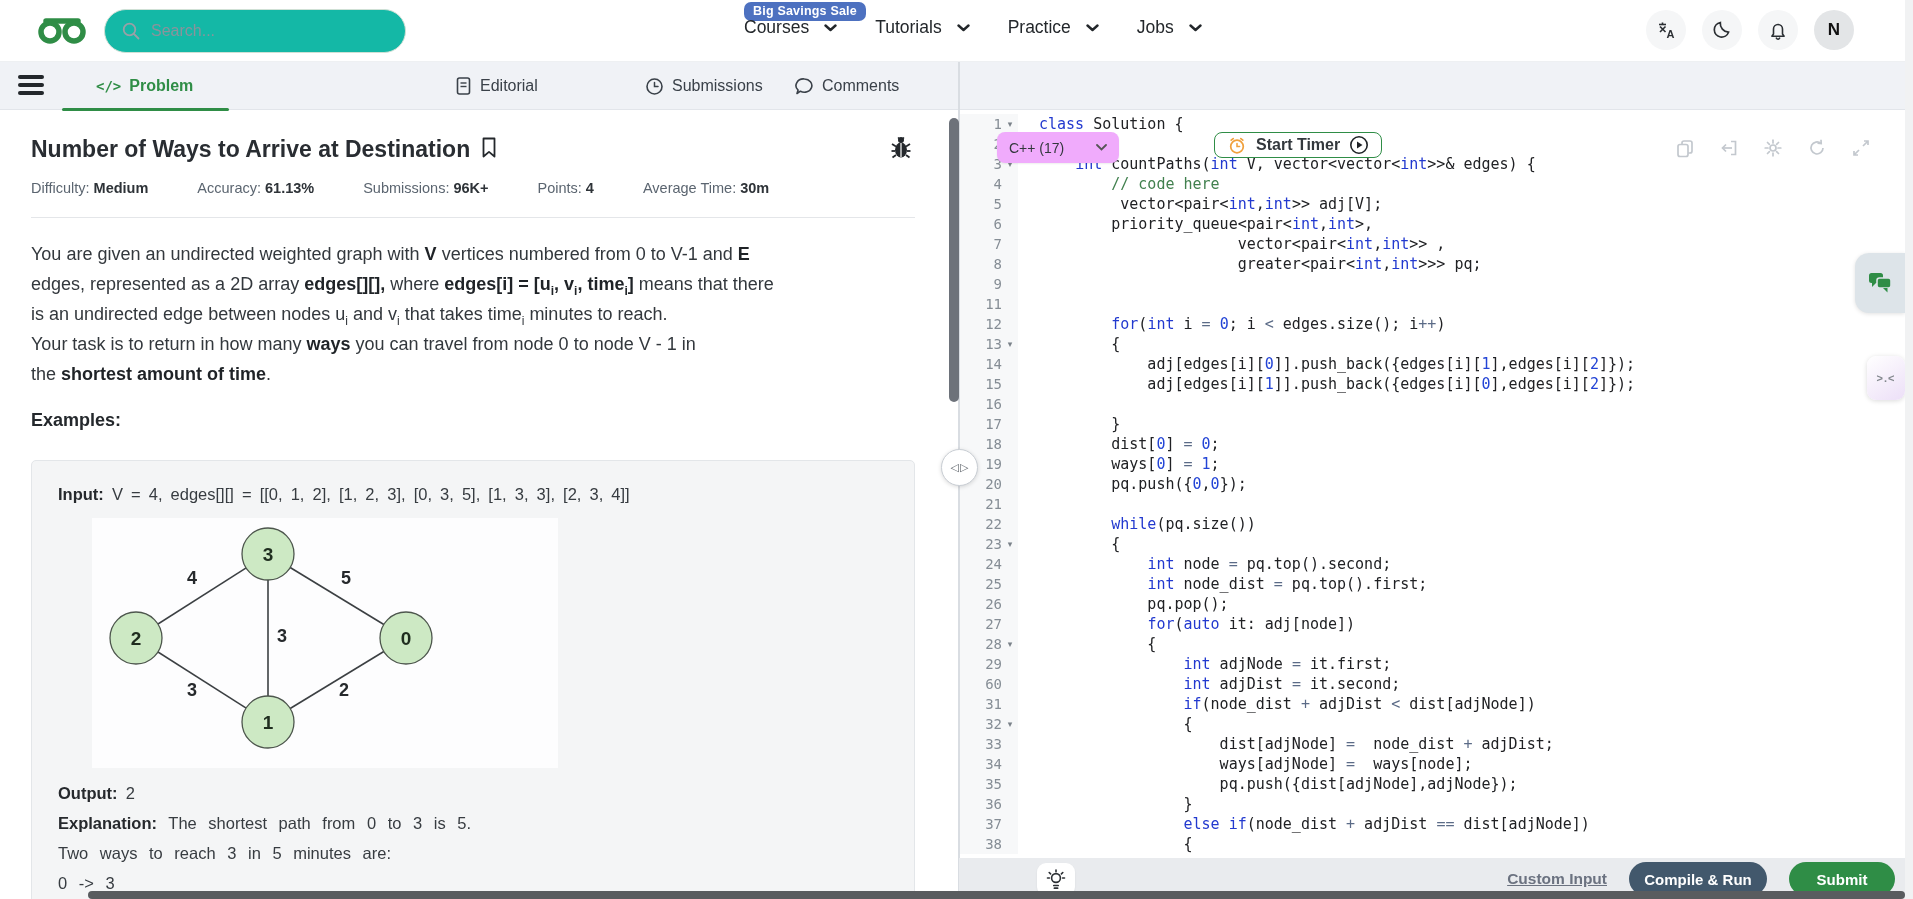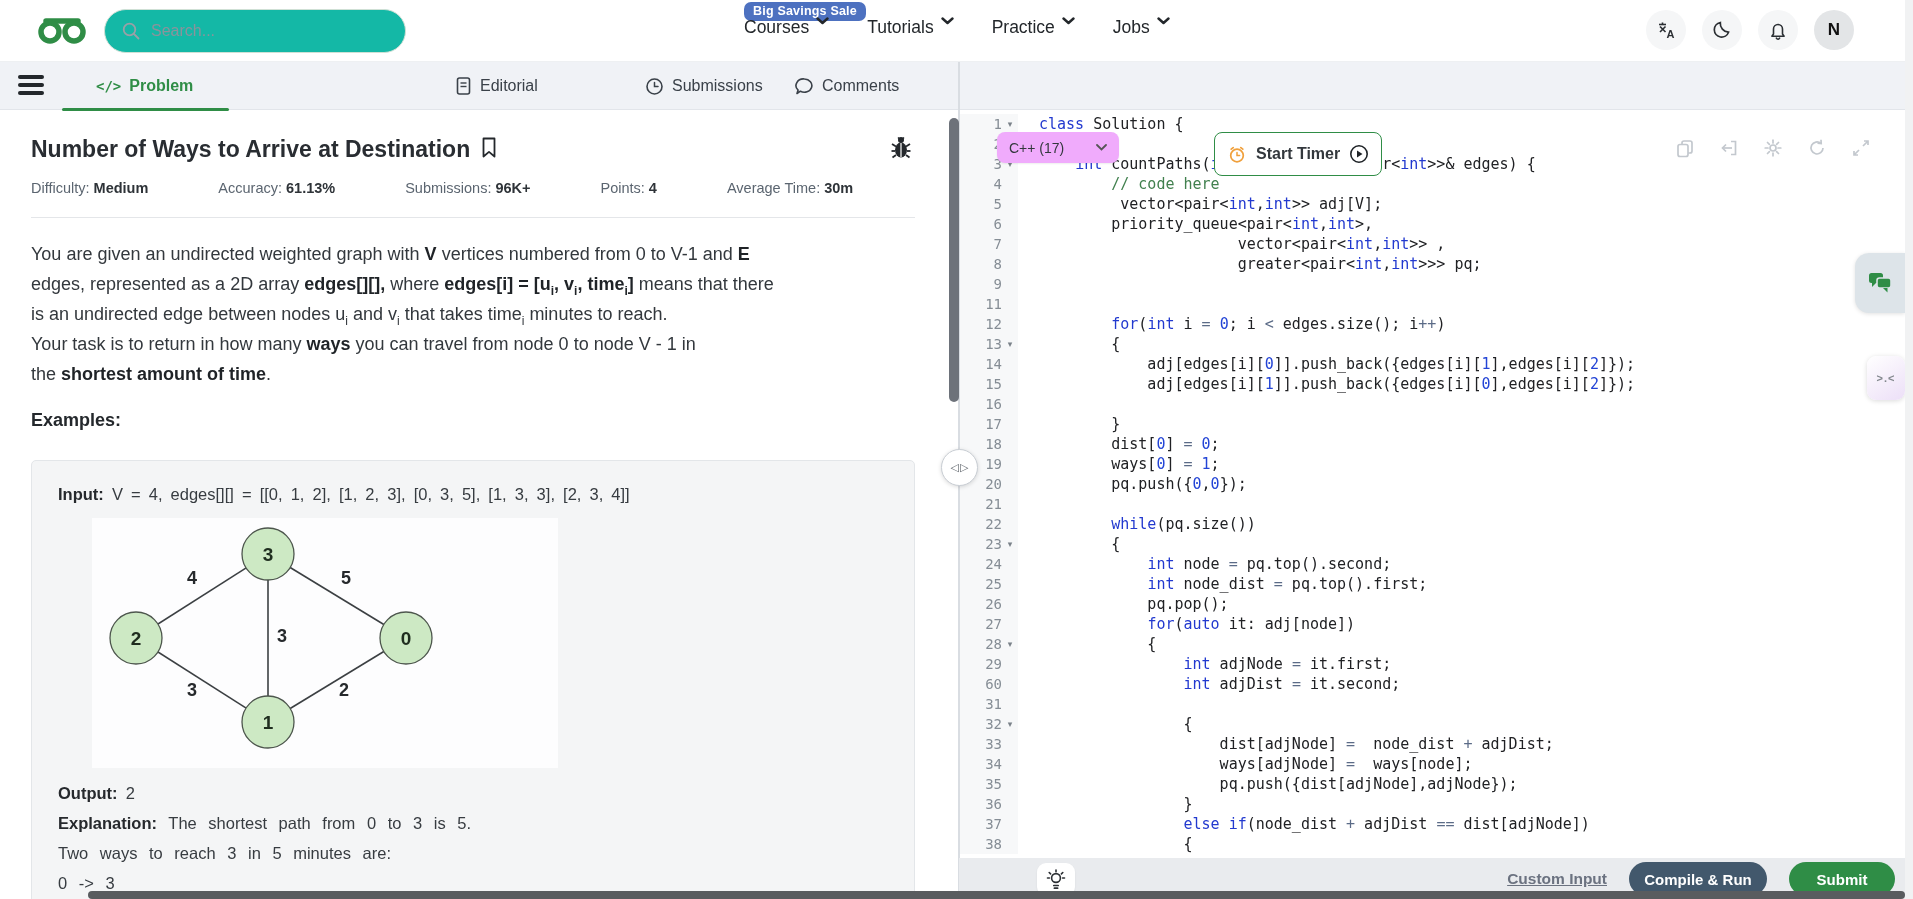--- a/index.html
+++ b/index.html
@@ -12,21 +12,21 @@
     border-bottom:1px solid #eef0f2; z-index:30; }
   .logo { position:absolute; left:36px; top:13px; width:52px; height:36px; cursor:pointer; }
   .search-pill { position:absolute; left:104px; top:9px; width:302px; height:44px;
     border:1.5px solid #cfe0d5; border-radius:22px; background:#14b8a6; display:flex; align-items:center; padding-left:16px; }
   .search-pill input { border:none; outline:none; font-size:16px; color:#444; width:220px; margin-left:10px;
     font-family:"Liberation Sans",sans-serif; background:transparent; }
   .search-pill input::placeholder { color:#8b939b; }
   .sale-badge { position:absolute; left:744px; top:2px; background:#4d71c0; color:#fff;
     font-size:12.5px; font-weight:700; padding:2px 9px 3px; border-radius:7px; letter-spacing:.2px; }
   .nav-menu { position:absolute; left:744px; top:17px; display:flex; gap:38px; }
-  .nav-item { display:flex; align-items:flex-start; gap:7px; cursor:pointer; }
+  .nav-item { display:flex; align-items:center; gap:15px; cursor:pointer; }
   .nav-item .lbl { font-size:17.5px; color:#23272b; font-weight:500; }
   .nav-right { position:absolute; left:1646px; top:10px; display:flex; gap:16px; align-items:center; }
   .circle-btn { width:40px; height:40px; border-radius:50%; background:#f5f6f7; display:flex;
     align-items:center; justify-content:center; cursor:pointer; }
   .avatar { width:40px; height:40px; border-radius:50%; background:#e3e5e7; display:flex; align-items:center;
     justify-content:center; font-weight:800; font-size:17px; color:#111; cursor:pointer; }
 
   
   .strip { position:absolute; left:0; top:62px; width:1913px; height:48px; background:#f0f2f6;
     border-bottom:1px solid #e2e5ea; z-index:20; }
@@ -37,33 +37,33 @@
   .tab.active { color:#2f8d46; font-weight:700; }
   .tab.active::after { content:""; position:absolute; left:-34px; right:-36px; bottom:-1px; height:3.5px;
     background:#2f8d46; border-radius:2px; }
   .tab .codeglyph { font-family:"DejaVu Sans Mono",monospace; font-weight:700; font-size:14px; color:#2f8d46; }
 
   
   .editor-header { position:absolute; left:959px; top:62px; width:954px; height:48px; }
   .lang-select { position:absolute; left:38px; top:8px; width:122px; height:31px; background:#f0abfc; border-radius:8px;
     box-shadow:0 1px 2px rgba(0,0,0,.07); display:flex; align-items:center; justify-content:space-between;
     padding:0 12px; font-size:14px; color:#33383d; cursor:pointer; }
-  .start-timer { position:absolute; left:255px; top:8px; height:44px; background:#fff; border:1px solid #2f8d46;
+  .start-timer { position:absolute; left:255px; top:8px; height:26px; background:#fff; border:1px solid #2f8d46;
     border-radius:8px; display:flex; align-items:center; gap:9px; padding:0 12px; cursor:pointer;
     font-size:16px; font-weight:600; color:#33383d; }
   .toolbar { position:absolute; right:42px; top:14px; display:flex; gap:24px; }
   .toolbar .tico { width:20px; height:20px; cursor:pointer; }
 
   
   .left-panel { position:absolute; left:0; top:110px; width:959px; height:789px; background:#fff;
     overflow:hidden; padding:0 0 0 31px; }
   .title-row { margin-top:26px; display:flex; align-items:flex-start; gap:10px; position:relative; width:900px; }
   .page-title { font-size:23px; font-weight:800; color:#292d32; }
   .bug { position:absolute; right:18px; top:-2px; width:24px; height:26px; cursor:pointer; }
-  .stats-row { margin-top:17px; display:flex; gap:70px; font-size:14.5px; color:#5b6570; width:900px; }
+  .stats-row { margin-top:17px; display:flex; gap:49px; font-size:14.5px; color:#5b6570; width:900px; }
   .stats-row b { color:#2e3338; margin-left:4px; }
   .hr { margin-top:21px; width:884px; height:1px; background:#e4e6e9; }
   .desc { margin-top:21px; width:895px; font-size:18px; color:#33383d; }
   .desc .dline { height:30px; line-height:30px; white-space:nowrap; }
   .desc b { color:#1f2327; }
   .sub { font-size:12px; vertical-align:sub; }
   .examples-label { margin-top:21px; font-size:18px; font-weight:700; color:#24282c; }
   .example-box { margin-top:29px; width:884px; height:480px; background:#f4f5f6; border:1px solid #e3e6e9;
     border-radius:5px; padding:18px 26px; }
   .pre { font-size:16.5px; color:#373c41; word-spacing:3.5px; }
@@ -594,20 +594,21 @@
             <span class="ln">60</span>
             <span class="fold"></span>
           </div>
           <div class="code-text">                <span class="kw">int</span> adjDist <span class="op">=</span> it.second;</div>
         </div>
         <div class="code-row">
           <div class="gutter">
             <span class="ln">31</span>
             <span class="fold"></span>
           </div>
+          <div class="code-text">                <span class="kw">if</span>(node_dist <span class="op">+</span> adjDist <span class="op">&lt;</span> dist[adjNode])</div>
         </div>
         <div class="code-row">
           <div class="gutter">
             <span class="ln">32</span>
             <span class="fold">▾</span>
           </div>
           <div class="code-text">                {</div>
         </div>
         <div class="code-row">
           <div class="gutter">

